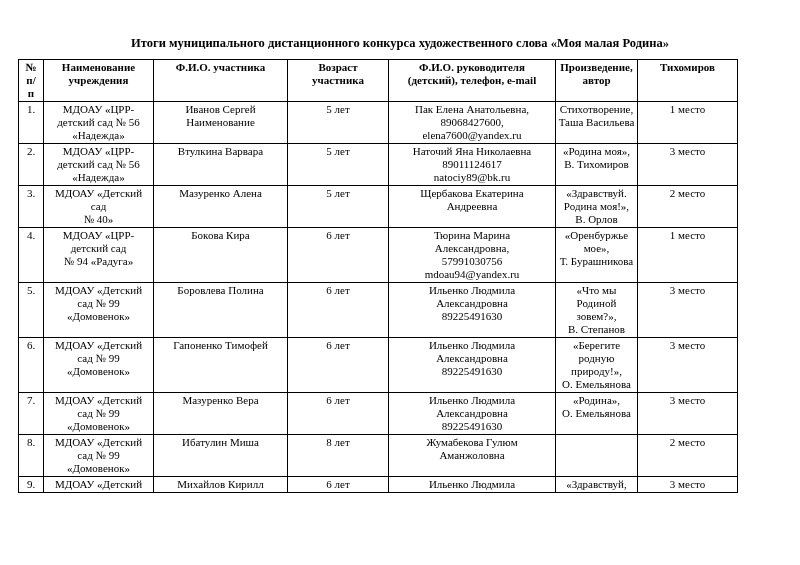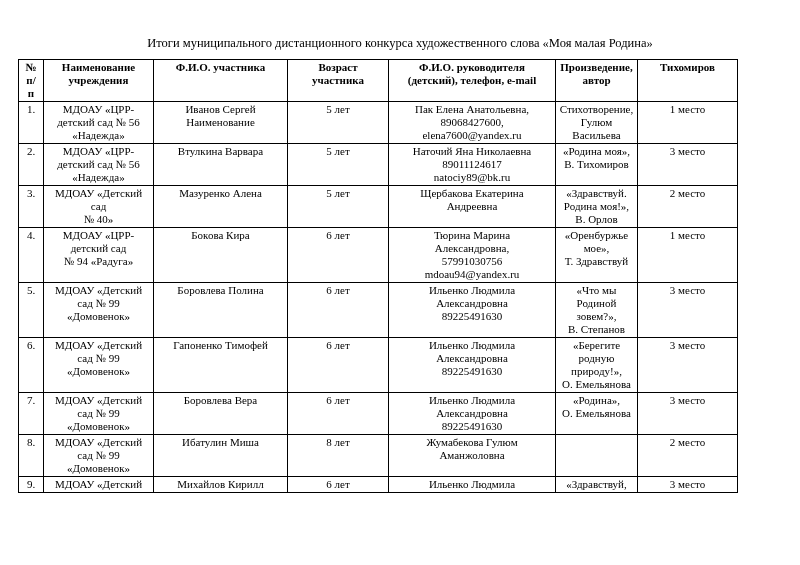--- a/index.html
+++ b/index.html
@@ -11,21 +11,21 @@
     overflow: hidden;
   }
   .page {
     position: relative;
     width: 800px; height: 565px;
     background: #ffffff;
   }
   .doc-title {
     padding-top: 36px;
     text-align: center;
-    font-weight: normal;
+    font-weight: bold;
     font-size: 12.5px;
     line-height: 14px;
     white-space: pre-line;
   }
   table.results {
     border-collapse: collapse;
     table-layout: fixed;
     margin: 9px 0 0 18px;
     width: 719px;
   }
@@ -88,21 +88,21 @@
           <td class="c1">МДОАУ «ЦРР-
 детский сад № 56
 «Надежда»</td>
           <td class="c2">Иванов Сергей
 Наименование</td>
           <td class="c3">5 лет</td>
           <td class="c4">Пак Елена Анатольевна,
 89068427600,
 elena7600@yandex.ru</td>
           <td class="c5">Стихотворение,
-Гулюм Васильева</td>
+Таша Васильева</td>
           <td class="c6">1 место</td>
         </tr>
         <tr>
           <td class="c0">2.</td>
           <td class="c1">МДОАУ «ЦРР-
 детский сад № 56
 «Надежда»</td>
           <td class="c2">Втулкина Варвара</td>
           <td class="c3">5 лет</td>
           <td class="c4">Наточий Яна Николаевна
@@ -132,21 +132,21 @@
 детский сад
 № 94 «Радуга»</td>
           <td class="c2">Бокова Кира</td>
           <td class="c3">6 лет</td>
           <td class="c4">Тюрина Марина
 Александровна,
 57991030756
 mdoau94@yandex.ru</td>
           <td class="c5">«Оренбуржье
 мое»,
-Т. Здравствуй</td>
+Т. Бурашникова</td>
           <td class="c6">1 место</td>
         </tr>
         <tr>
           <td class="c0">5.</td>
           <td class="c1">МДОАУ «Детский
 сад № 99
 «Домовенок»</td>
           <td class="c2">Боровлева Полина</td>
           <td class="c3">6 лет</td>
           <td class="c4">Ильенко Людмила
@@ -172,21 +172,21 @@
 родную
 природу!»,
 О. Емельянова</td>
           <td class="c6">3 место</td>
         </tr>
         <tr>
           <td class="c0">7.</td>
           <td class="c1">МДОАУ «Детский
 сад № 99
 «Домовенок»</td>
-          <td class="c2">Боровлева Вера</td>
+          <td class="c2">Мазуренко Вера</td>
           <td class="c3">6 лет</td>
           <td class="c4">Ильенко Людмила
 Александровна
 89225491630</td>
           <td class="c5">«Родина»,
 О. Емельянова</td>
           <td class="c6">3 место</td>
         </tr>
         <tr>
           <td class="c0">8.</td>

